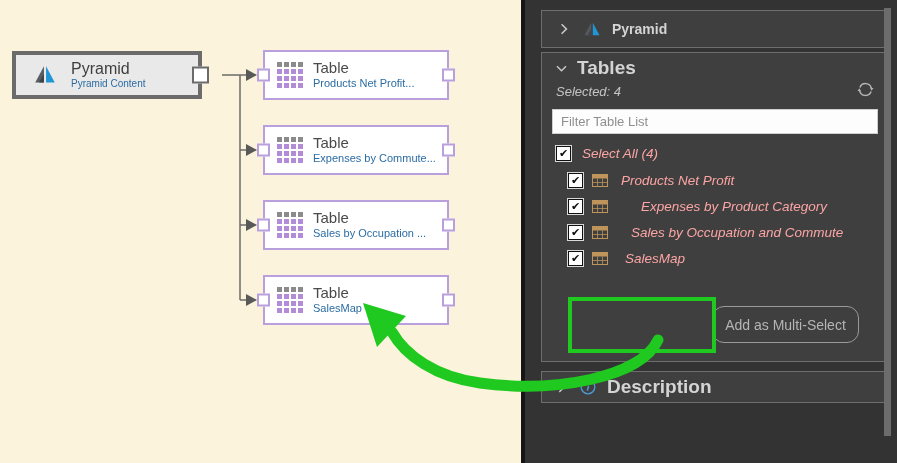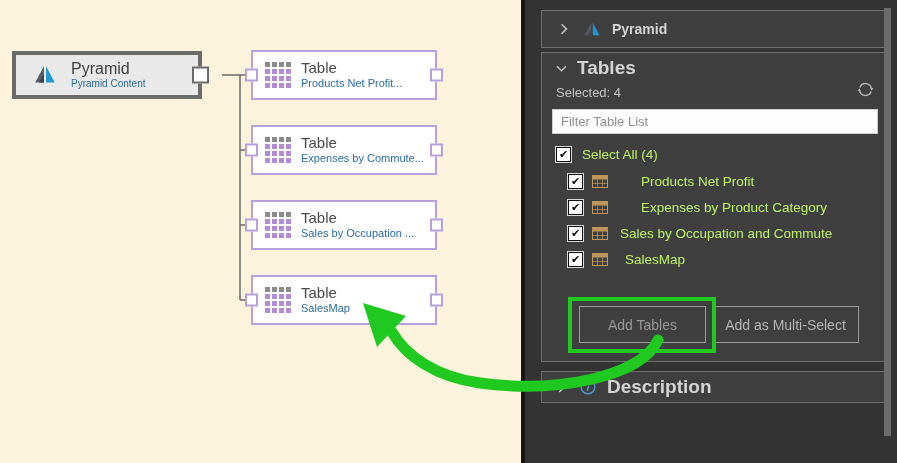--- a/index.html
+++ b/index.html
@@ -13,21 +13,21 @@
   .edges { position:absolute; left:0; top:0; }
 
   .pyramid-node { position:absolute; left:12px; top:51px; width:190px; height:48px;
     background:#e9e9e9; border:4px solid #6b6b6b; display:flex; align-items:center;
     padding-left:16px; gap:13px; }
   .pyramid-node .title { font-size:16px; color:#3f3f3f; line-height:17px; }
   .pyramid-node .subtitle { font-size:10px; color:#2b6ca3; line-height:14px; }
   .out-port { position:absolute; right:-11px; top:50%; transform:translateY(-50%);
     width:17px; height:17px; background:#ffffff; border:2px solid #6b6b6b; }
 
-  .table-node { position:absolute; left:251px; width:186px; height:50px; background:#ffffff;
+  .table-node { position:absolute; left:263px; width:186px; height:50px; background:#ffffff;
     border:2px solid #b9a0dc; display:flex; align-items:center; padding-left:12px; gap:10px; }
   .table-node .title { font-size:15px; color:#4a4a4a; line-height:16px; }
   .table-node .subtitle { font-size:11px; color:#2b6ca3; line-height:14px; }
   .in-port, .right-port { position:absolute; top:50%; transform:translateY(-50%);
     width:13px; height:13px; background:#ffffff; border:2px solid #b9a0dc; }
   .in-port { left:-8px; } .right-port { right:-8px; }
 
   
   .panel { position:absolute; left:525px; top:0; width:372px; height:463px; background:#333333; }
   .section { position:absolute; left:16px; width:348px; background:#3f3f3f; border:1px solid #6e6e6e; }
@@ -42,27 +42,27 @@
 
   .filter-input { position:absolute; left:10px; top:56px; width:326px; height:25px;
     background:#fdfdfd; border:1px solid #cfcfcf; font-size:13px; color:#333; padding:0 8px;
     font-family:"Liberation Sans", sans-serif; }
   .filter-input::placeholder { color:#8f8f8f; }
 
   .chk { width:15px; height:15px; background:#ffffff; border:1px solid #101010;
     box-shadow:0 0 0 1px #d9d9d9; display:flex; align-items:center; justify-content:center;
     font-family:"DejaVu Sans", sans-serif; font-size:11px; font-weight:bold; color:#0c0c0c;
     flex:0 0 auto; cursor:pointer; }
-  .row { position:absolute; display:flex; align-items:flex-end; height:18px; }
-  .row .lbl { font-size:13.5px; color:#bef264; white-space:nowrap; }
+  .row { position:absolute; display:flex; align-items:center; height:18px;font-style:italic; }
+  .row .lbl { font-size:13.5px; color:#fca5a5; white-space:nowrap; }
 
   .btn { position:absolute; top:253px; height:37px; background:transparent; border:1px solid #9a9a9a;
     font-family:"Liberation Sans", sans-serif; font-size:14px; text-align:center; cursor:pointer; }
   .btn-add { left:37px; width:127px; color:#979797; }
-  .btn-multi { left:170px; width:147px; color:#b5b5b5; }
+  .btn-multi { left:170px; width:147px; color:#b5b5b5;border-radius:12px; }
   .green-box { position:absolute; left:26px; top:244px; width:148px; height:56px;
     border:4px solid #1fc91f; pointer-events:none; }
 
   .scroll-thumb { position:absolute; left:359px; top:8px; width:7px; height:428px;
     background:#6c6c6c; z-index:5; cursor:pointer; }
 
   .overlay { position:absolute; left:0; top:0; pointer-events:none; z-index:9; }
   .icon { flex:0 0 auto; }
 </style>
 </head>
@@ -273,54 +273,53 @@
         <span class="lbl">Select All (4)</span>
       </div>
 
       <div class="row" style="left:26px; top:118px; gap:9px;">
         <span class="chk">✔</span>
         <svg class="icon" width="16" height="15" viewBox="0 0 16 14">
           <rect x="0.5" y="1" width="15" height="4" fill="#c0955c"></rect>
           <rect x="0.5" y="1" width="15" height="12" fill="none" stroke="#c0955c"></rect>
           <path d="M5.5 5 V13 M10.5 5 V13 M0.5 9 H15.5" stroke="#c0955c" stroke-opacity="0.75" fill="none"></path>
         </svg>
-        <span class="lbl" style="margin-left:24px">Products Net Profit</span>
+        <span class="lbl" style="margin-left:4px">Products Net Profit</span>
       </div>
 
       <div class="row" style="left:26px; top:144px; gap:9px;">
         <span class="chk">✔</span>
         <svg class="icon" width="16" height="15" viewBox="0 0 16 14">
           <rect x="0.5" y="1" width="15" height="4" fill="#c0955c"></rect>
           <rect x="0.5" y="1" width="15" height="12" fill="none" stroke="#c0955c"></rect>
           <path d="M5.5 5 V13 M10.5 5 V13 M0.5 9 H15.5" stroke="#c0955c" stroke-opacity="0.75" fill="none"></path>
         </svg>
         <span class="lbl" style="margin-left:24px">Expenses by Product Category</span>
       </div>
 
       <div class="row" style="left:26px; top:170px; gap:9px;">
         <span class="chk">✔</span>
         <svg class="icon" width="16" height="15" viewBox="0 0 16 14">
           <rect x="0.5" y="1" width="15" height="4" fill="#c0955c"></rect>
           <rect x="0.5" y="1" width="15" height="12" fill="none" stroke="#c0955c"></rect>
           <path d="M5.5 5 V13 M10.5 5 V13 M0.5 9 H15.5" stroke="#c0955c" stroke-opacity="0.75" fill="none"></path>
         </svg>
-        <span class="lbl" style="margin-left:3px">Sales by Occupation and Commute</span>
+        <span class="lbl" style="margin-left:14px">Sales by Occupation and Commute</span>
       </div>
 
       <div class="row" style="left:26px; top:196px; gap:9px;">
         <span class="chk">✔</span>
         <svg class="icon" width="16" height="15" viewBox="0 0 16 14">
           <rect x="0.5" y="1" width="15" height="4" fill="#c0955c"></rect>
           <rect x="0.5" y="1" width="15" height="12" fill="none" stroke="#c0955c"></rect>
           <path d="M5.5 5 V13 M10.5 5 V13 M0.5 9 H15.5" stroke="#c0955c" stroke-opacity="0.75" fill="none"></path>
         </svg>
         <span class="lbl" style="margin-left:8px">SalesMap</span>
       </div>
 
-      <button class="btn btn-add">Add Tables</button>
       <button class="btn btn-multi">Add as Multi-Select</button>
       <div class="green-box"></div>
     </div>
 
     <div class="section sec-desc">
       <div class="hdr-row" style="left:12px; top:0; height:30px; gap:10px;">
         <svg class="icon" width="15" height="15" viewBox="0 0 20 20">
           <polyline points="7,4 13,10 7,16" fill="none" stroke="#c8c8c8" stroke-width="2"></polyline>
         </svg>
         <svg class="icon" width="18" height="18" viewBox="0 0 20 20">

